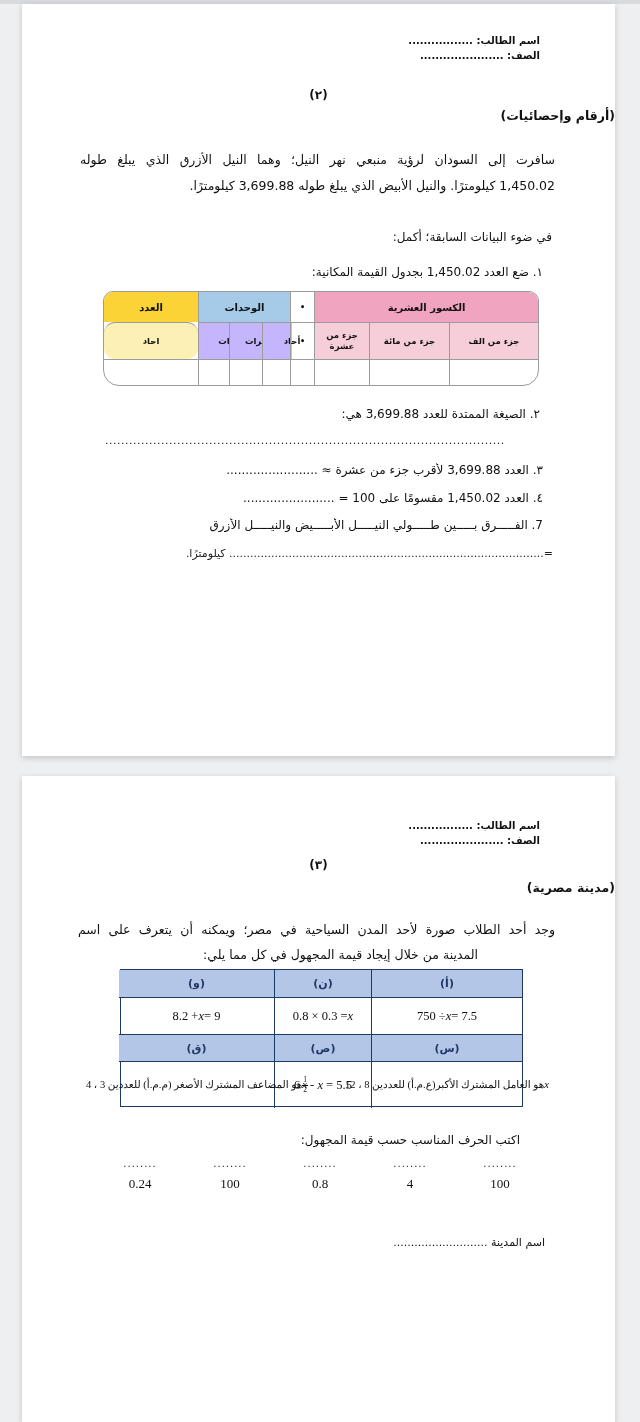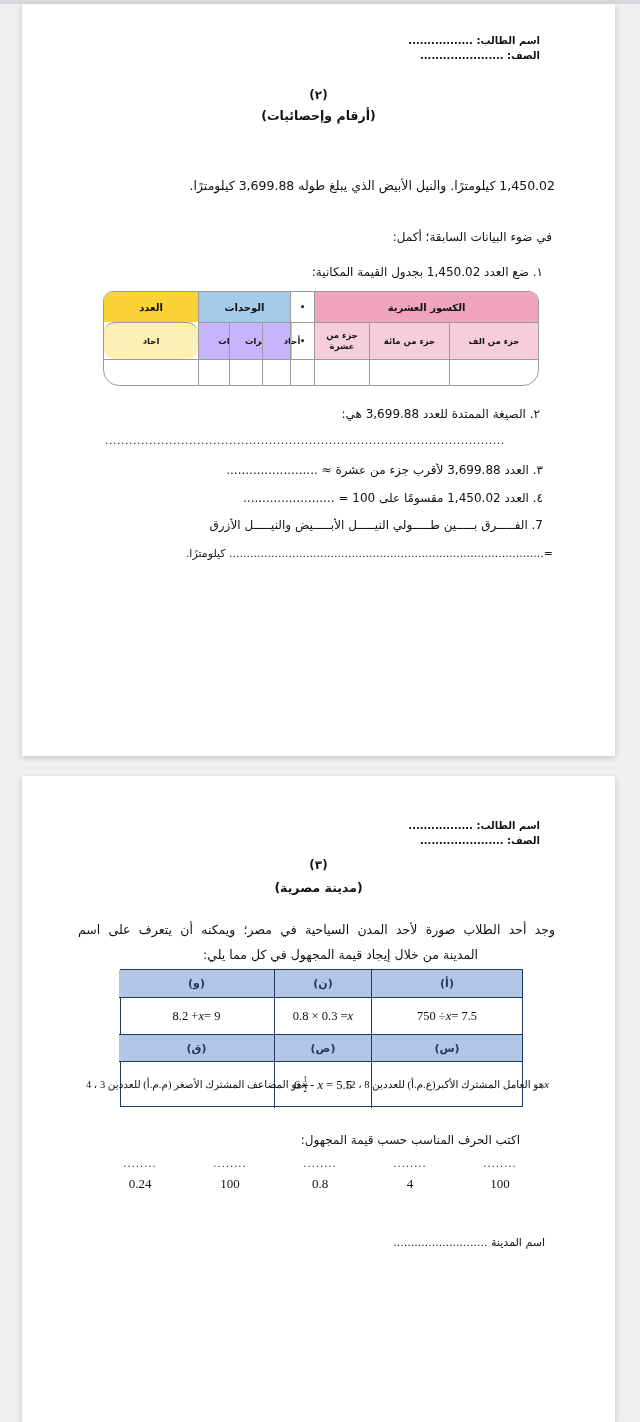--- a/index.html
+++ b/index.html
@@ -15,21 +15,21 @@
     position:absolute;left:22px;width:593px;background:#ffffff;
     box-shadow:0 2px 6px rgba(0,0,0,0.18);
   }
   #page1{top:4px;height:752px;}
   #page2{top:776px;height:646px;}
 
   .abs{position:absolute;}
   .rtl{direction:rtl;unicode-bidi:embed;text-align:right;}
   .hdr{font-size:10px;font-weight:bold;line-height:15px;white-space:nowrap;}
   .pnum{left:0;right:0;text-align:center;font-weight:bold;font-size:12px;}
-  .ptitle{left:0;right:0;text-align:center;font-weight:bold;font-size:12.5px;}
+  .ptitle{left:0;right:0;font-weight:bold;font-size:12.5px;}
   .introline{font-size:12.5px;line-height:20px;white-space:nowrap;overflow:hidden;}
   .just{white-space:normal;text-align:justify;text-align-last:justify;overflow:visible;}
   .instr{font-weight:normal;font-size:12px;}
   .q{font-size:12px;white-space:nowrap;overflow:hidden;}
   .dotline{font-size:11px;letter-spacing:0.5px;white-space:nowrap;overflow:hidden;color:#222;}
 
   
   .pvt{
     left:81px;top:287px;width:434px;height:93px;
     border:1px solid #9b9b9b;border-radius:10px 10px 16px 16px;
@@ -94,20 +94,21 @@
 
 <div class="page" id="page1">
   <div class="abs rtl hdr" style="right:75px;top:29px;">
     <div>اسم الطالب: .................</div>
     <div>الصف: ......................</div>
   </div>
 
   <div class="abs pnum rtl" style="top:84px;">(٢)</div>
   <div class="abs ptitle rtl" style="top:104px;">(أرقام وإحصائيات)</div>
 
+  <div class="abs rtl introline just" style="left:58px;right:60px;top:146px;">سافرت إلى السودان لرؤية منبعي نهر النيل؛ وهما النيل الأزرق الذي يبلغ طوله</div>
   <div class="abs rtl introline" style="left:40px;right:60px;top:172px;">1,450.02 كيلومترًا.  والنيل الأبيض الذي يبلغ طوله 3,699.88 كيلومترًا.</div>
 
   <div class="abs rtl instr" style="right:63px;top:226px;">في ضوء البيانات السابقة؛ أكمل:</div>
 
   <div class="abs rtl q" style="right:72px;top:261px;">١.  ضع العدد 1,450.02 بجدول القيمة المكانية:</div>
 
   <div class="abs pvt">
     <div class="pvt-cell g-hdr bg-y nl nt">العدد</div>
     <div class="pvt-cell g-hdr bg-b nt sp3">الوحدات</div>
     <div class="pvt-cell dotcell nt">•</div>

